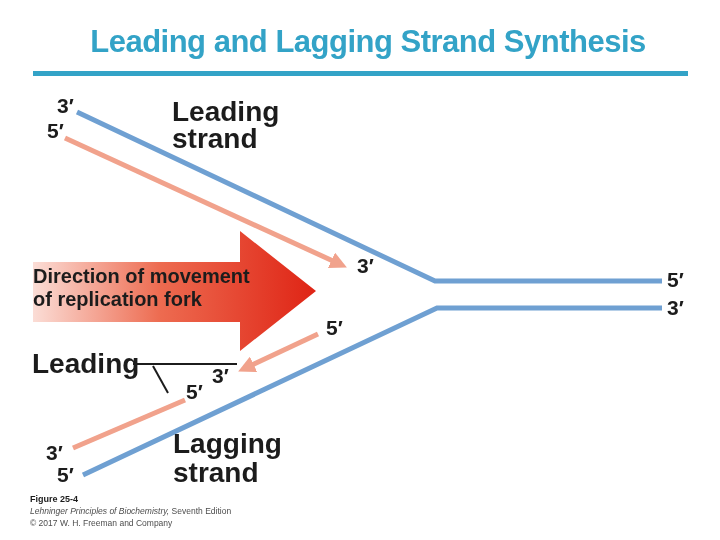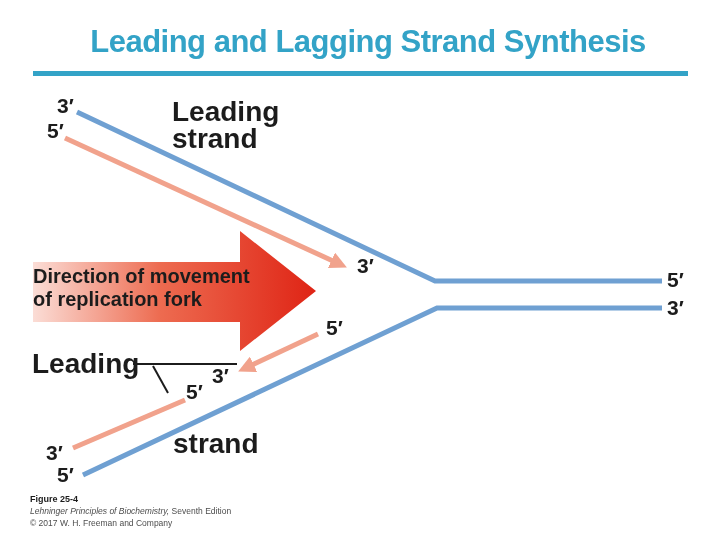--- a/index.html
+++ b/index.html
@@ -88,20 +88,21 @@
     <line class="pointer" x1="133" y1="364" x2="237" y2="364"></line>
     <line class="pointer" x1="153" y1="366" x2="168" y2="393"></line>
   </svg>
 
   <div class="lbl" style="left:172px;top:98px;">
     <div>Leading</div>
     <div>strand</div>
   </div>
 
   <div class="lbl" style="left:173px;top:429px;line-height:29px;">
+    <div>Lagging</div>
     <div>strand</div>
   </div>
 
   <div class="lbl" style="left:32px;top:350px;line-height:28px;">
     <div>Leading</div>
   </div>
 
   <div class="direction-lbl">
     <div>Direction of movement</div>
     <div>of replication fork</div>

